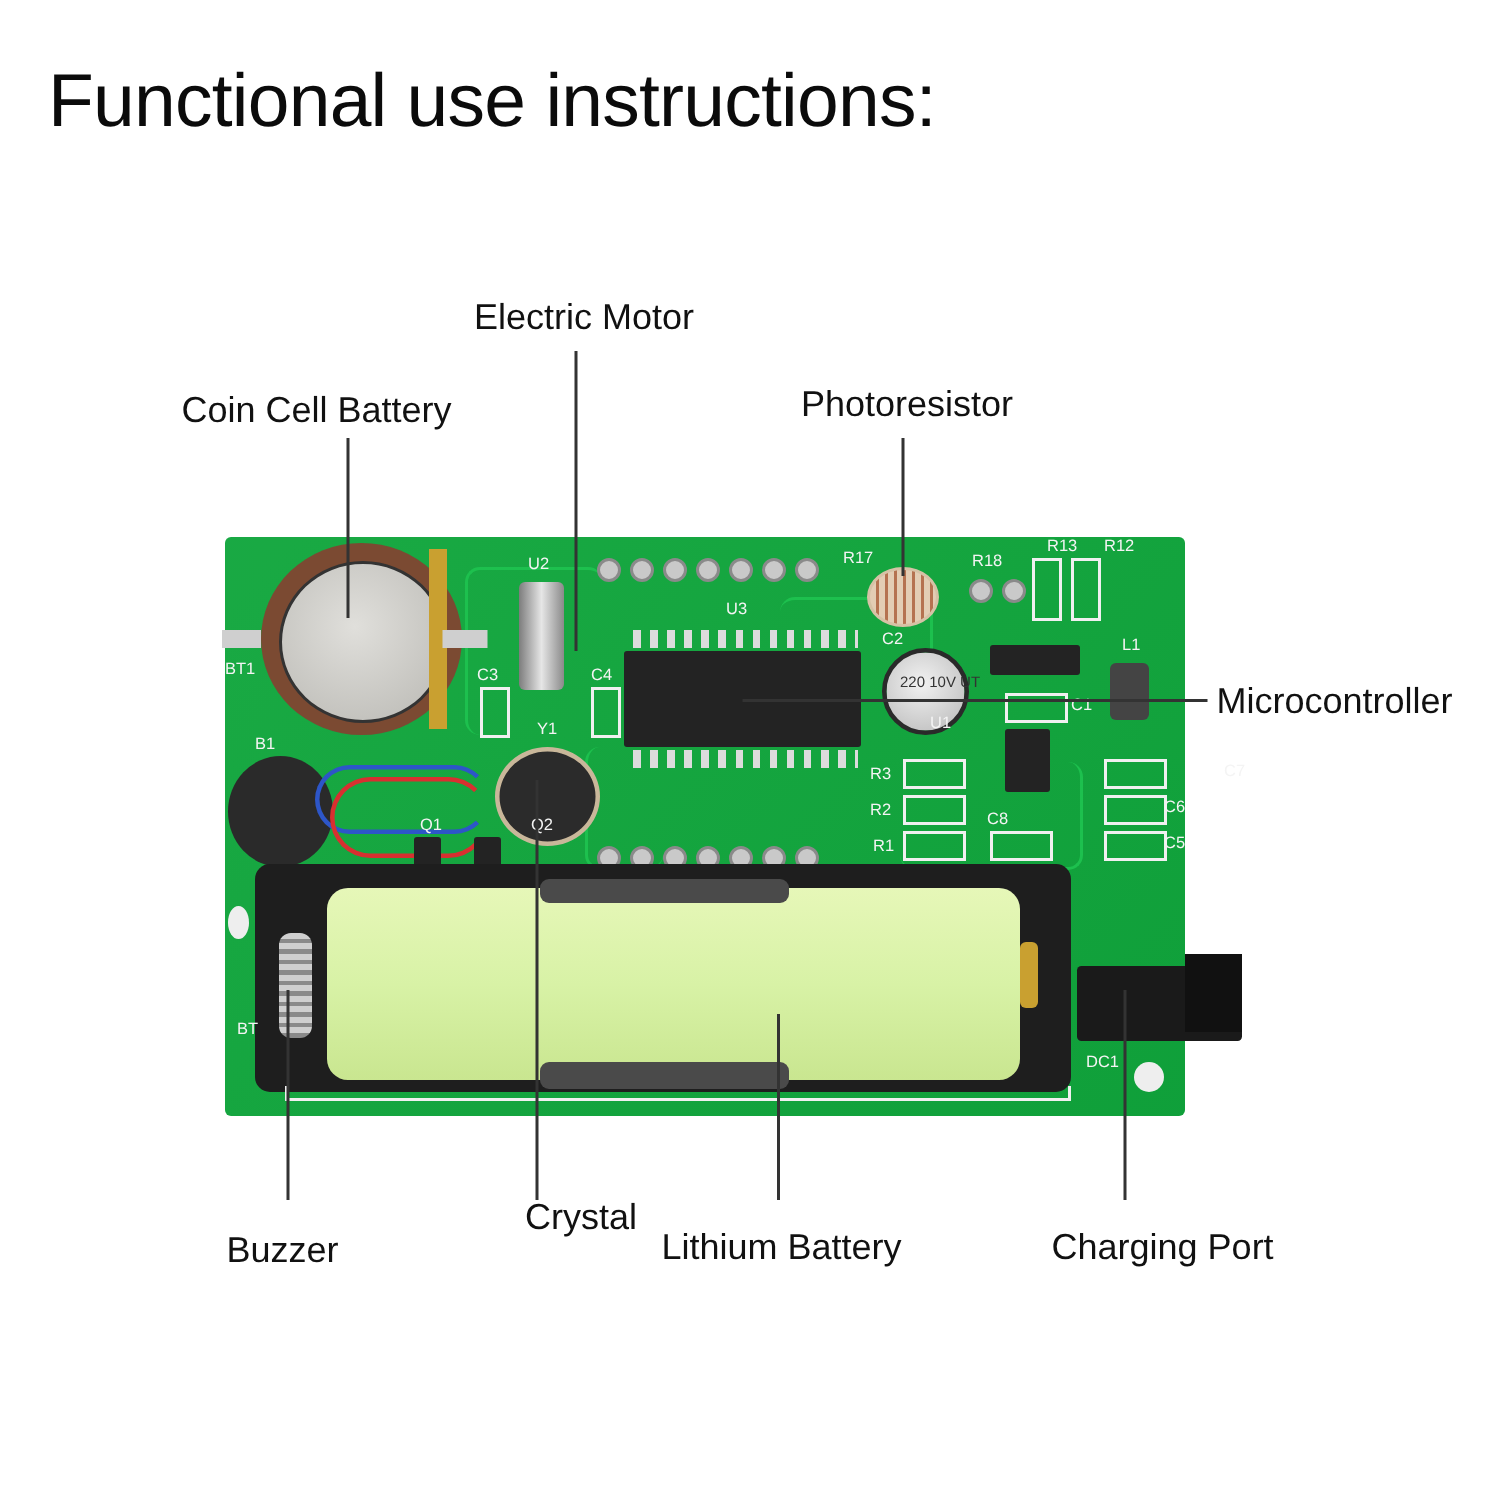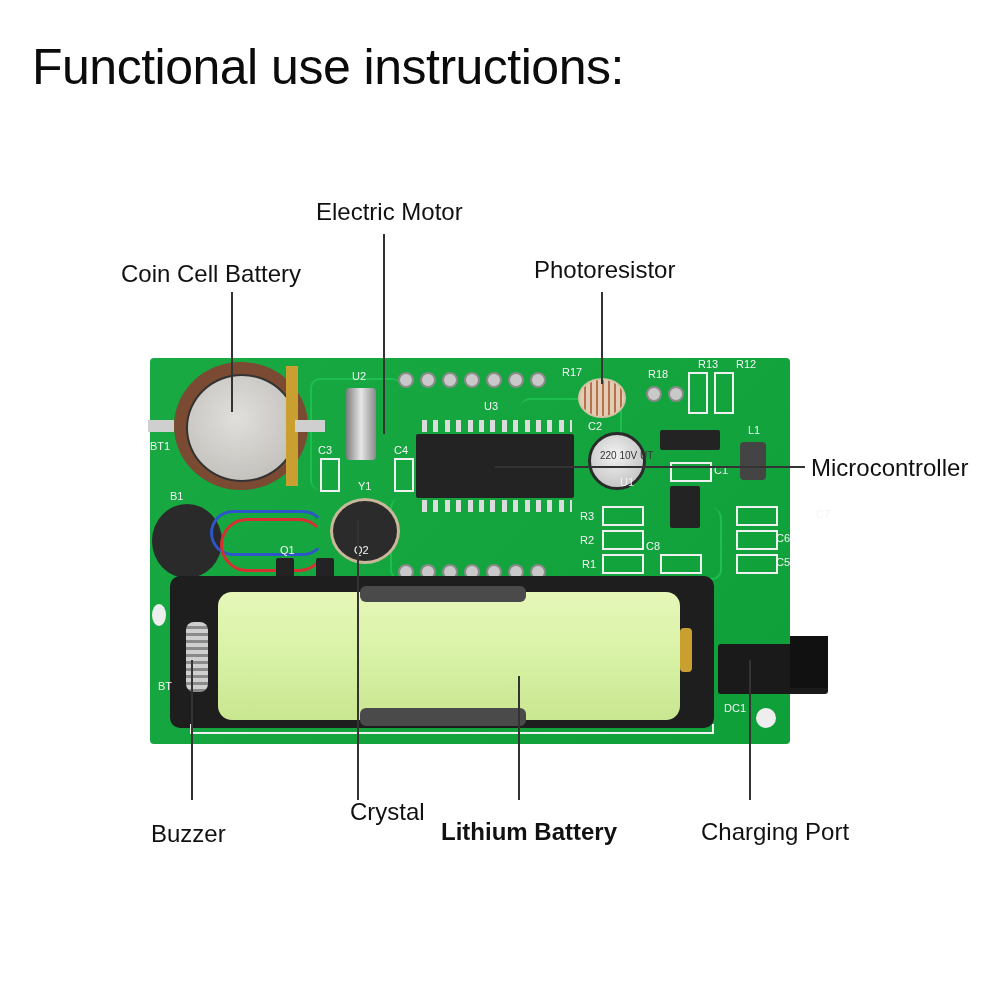--- a/index.html
+++ b/index.html
@@ -97,21 +97,21 @@
   <div class="silkbox" style="left:520px;top:104px;width:38px;height:16px;"></div>
   <span class="silk" style="left:470px;top:118px;">U1</span>
   <div class="chip" style="left:520px;top:128px;width:30px;height:42px;"></div>
 
   <span class="silk" style="left:430px;top:152px;">R3</span>
   <div class="silkbox" style="left:452px;top:148px;width:38px;height:16px;"></div>
   <span class="silk" style="left:430px;top:176px;">R2</span>
   <div class="silkbox" style="left:452px;top:172px;width:38px;height:16px;"></div>
   <span class="silk" style="left:432px;top:200px;">R1</span>
   <div class="silkbox" style="left:452px;top:196px;width:38px;height:16px;"></div>
-  <span class="silk" style="left:496px;top:182px;">C8</span>
+  <span class="silk" style="left:508px;top:182px;">C8</span>
   <div class="silkbox" style="left:510px;top:196px;width:38px;height:16px;"></div>
 
   <div class="silkbox" style="left:586px;top:148px;width:38px;height:16px;"></div>
   <div class="silkbox" style="left:586px;top:172px;width:38px;height:16px;"></div>
   <div class="silkbox" style="left:586px;top:196px;width:38px;height:16px;"></div>
   <span class="silk" style="left:626px;top:150px;margin-left:40px;">C7</span>
   <span class="silk" style="left:626px;top:174px;">C6</span>
   <span class="silk" style="left:626px;top:198px;">C5</span>
 
   <div style="position:absolute;left:20px;top:218px;width:544px;height:152px;background:#1e1e1e;border-radius:10px;"></div>
@@ -138,14 +138,14 @@
 <div class="vline" style="left:357px;top:520px;height:280px;"></div>
 <div class="vline" style="left:518px;top:676px;height:124px;"></div>
 <div class="vline" style="left:749px;top:660px;height:140px;"></div>
 
 <div class="lbl" style="left:316px;top:198px;">Electric Motor</div>
 <div class="lbl" style="left:121px;top:260px;">Coin Cell Battery</div>
 <div class="lbl" style="left:534px;top:256px;">Photoresistor</div>
 <div class="lbl" style="left:811px;top:454px;text-align:right;">Microcontroller</div>
 <div class="lbl" style="left:151px;top:820px;">Buzzer</div>
 <div class="lbl" style="left:314px;top:798px;margin-left:36px;">Crystal</div>
-<div class="lbl" style="left:441px;top:818px;font-weight:bold;">Lithium Battery</div>
+<div class="lbl" style="left:441px;top:818px;">Lithium Battery</div>
 <div class="lbl" style="left:701px;top:818px;">Charging Port</div>
 
 </body></html>

